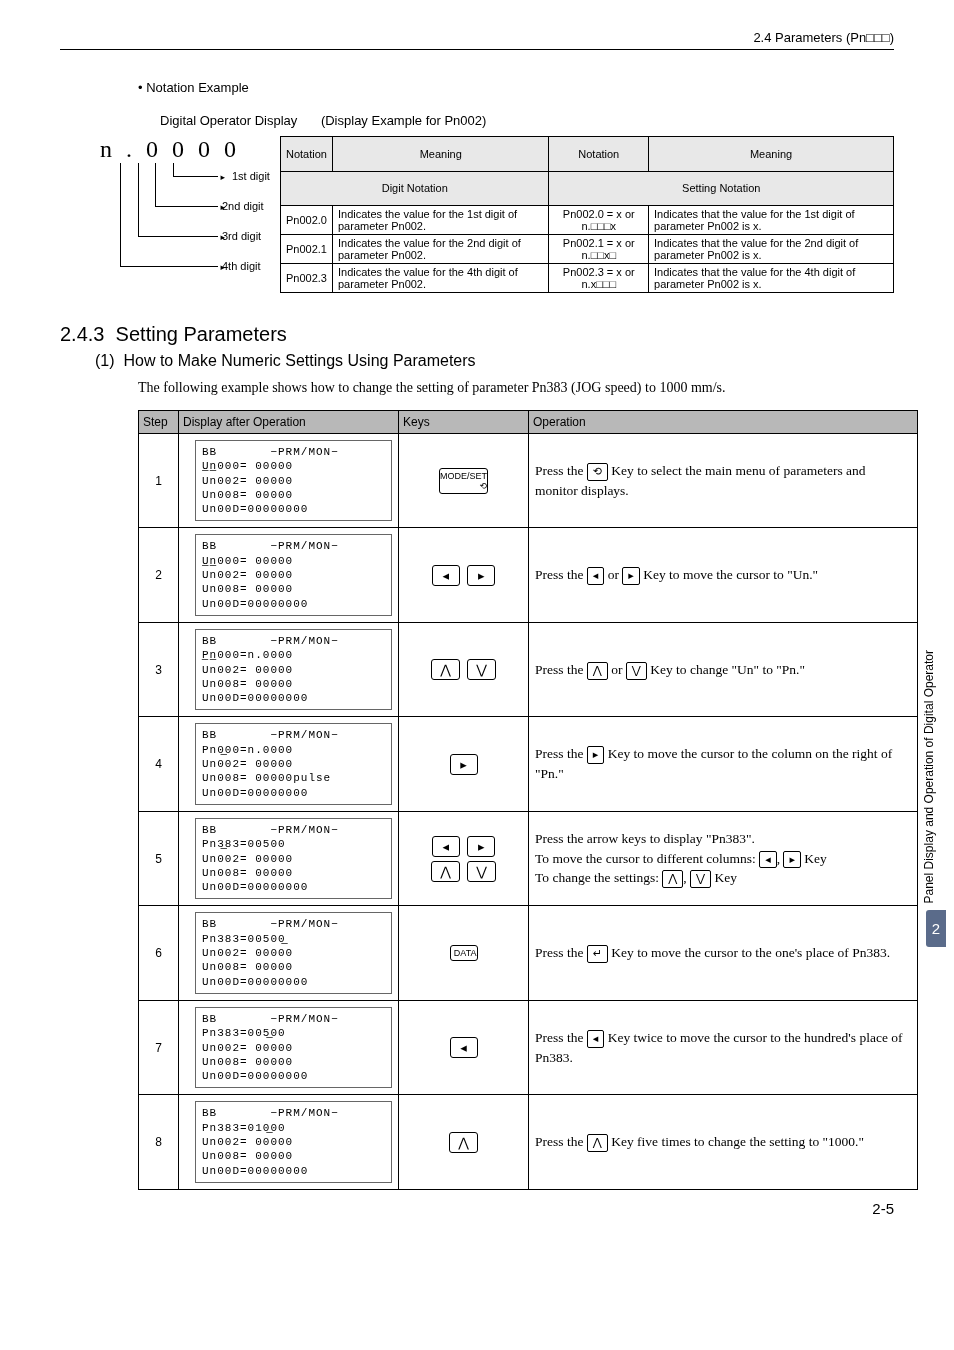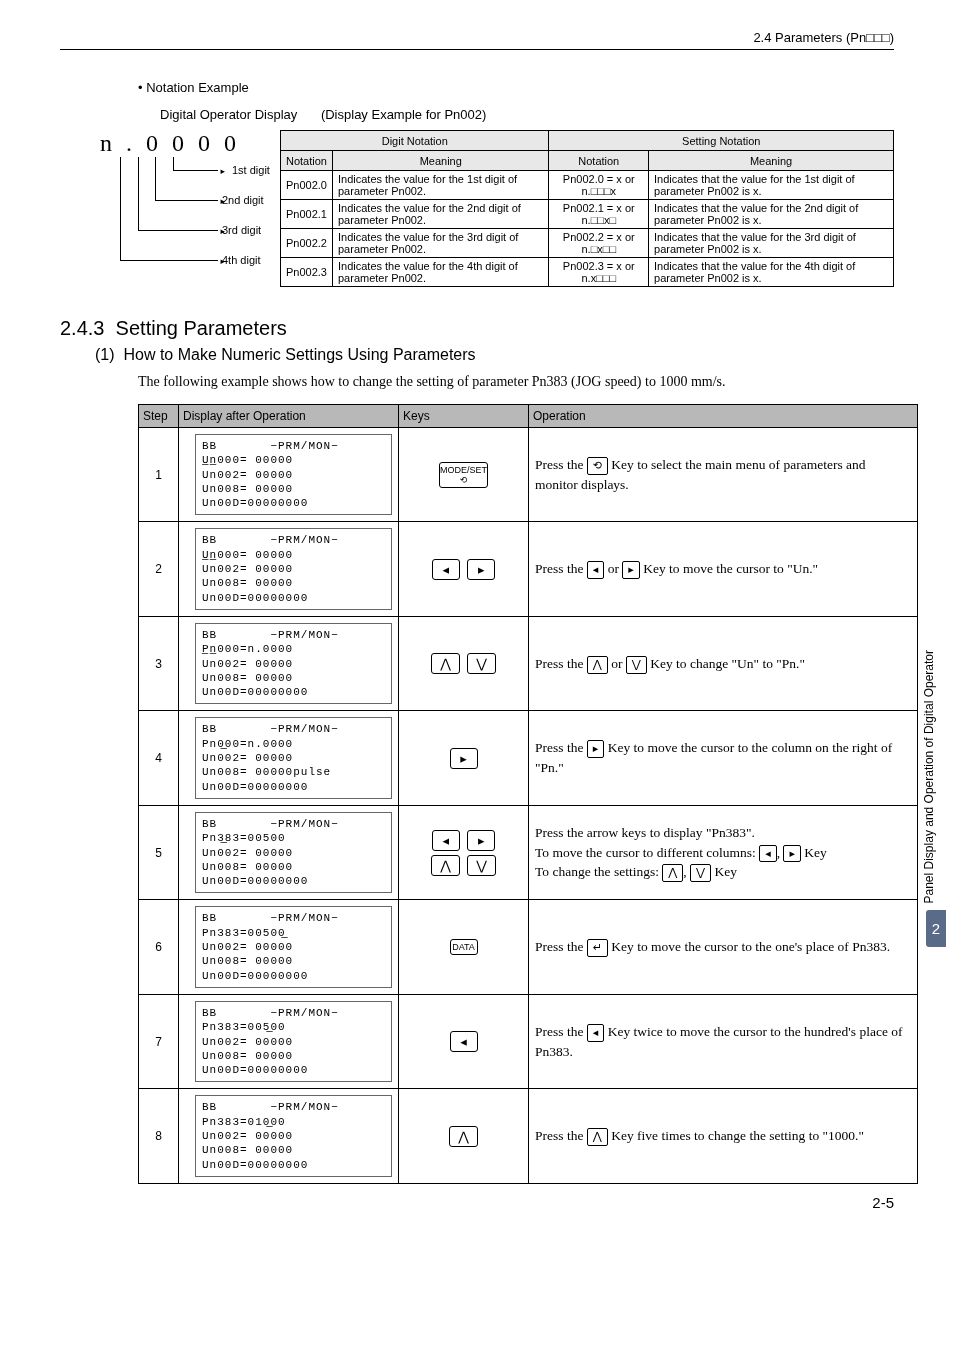--- a/index.html
+++ b/index.html
@@ -1,19 +1,19 @@
 <!DOCTYPE html>
 <html><head>
   <meta charset="utf-8">
   <style>
     * { box-sizing: border-box; margin: 0; padding: 0; }
     body { font-family: Arial, sans-serif; background: #fff; color: #000; width: 954px; padding: 30px 60px 30px 60px; font-size: 13px; }
     .hdr-line { border-top: 1px solid #000; margin-top: 4px; margin-bottom: 30px; }
     .hdr { text-align: right; font-size: 13px; }
-    .sec-intro { font-size: 13px; margin-left: 78px; margin-bottom: 12px; }
+    .sec-intro { font-size: 13px; margin-left: 78px; margin-bottom: 18px; }
     .dop-line { margin-left: 100px; font-size: 13px; margin-bottom: 8px; }
     .dop-ex { margin-left: 20px; }
     .notation-wrap { display: flex; margin-left: 40px; margin-bottom: 30px; }
     .diagram { width: 180px; flex-shrink: 0; }
     .diag-title { font-family: "Times New Roman", serif; font-size: 24px; letter-spacing: 4px; }
     .diag-rows { position: relative; height: 130px; }
     .vbar { border-left: 1px solid #000; border-bottom: 1px solid #000; position: absolute; }
     .lbl { position: absolute; font-size: 11px; white-space: nowrap; }
     .arrow::after { content: "▸"; font-size: 9px; position: absolute; right: -7px; bottom: -6px; }
     .not-table { border-collapse: collapse; flex: 1; font-size: 11px; }
@@ -27,21 +27,21 @@
     .body-txt { font-family: "Times New Roman", serif; font-size: 14px; margin-left: 78px; margin-bottom: 14px; }
     .steps-tbl { border-collapse: collapse; margin-left: 78px; width: 780px; font-size: 12px; }
     .steps-tbl th { background: #b8b8b8; border: 1px solid #000; font-weight: normal; padding: 4px; text-align: left; }
     .steps-tbl td { border: 1px solid #000; padding: 6px; vertical-align: middle; }
     .steps-tbl td.step-n { text-align: center; width: 40px; }
     .steps-tbl td.disp { width: 220px; padding-left: 16px; }
     .steps-tbl td.keys { width: 130px; text-align: center; }
     .steps-tbl td.oper { font-family: "Times New Roman", serif; font-size: 13.5px; line-height: 1.45; }
     .lcd { border: 1px solid #666; padding: 4px 6px; font-family: "Courier New", monospace; font-size: 11px; line-height: 1.3; letter-spacing: 1px; white-space: pre; }
     .keybtn { display: inline-block; border: 1px solid #000; border-radius: 3px; padding: 2px 8px; font-size: 13px; margin: 2px; background: #fff; min-width: 28px; text-align: center; font-family: Arial, sans-serif; vertical-align: middle; }
-    .keybtn.small { font-size: 9px; padding: 2px 0; }
+    .keybtn.small { font-size: 9px; padding: 2px 0; text-align: right; }
     .keybtn-inline { display: inline-block; border: 1px solid #000; border-radius: 2px; padding: 0 5px; font-size: 11px; vertical-align: middle; font-family: Arial, sans-serif; }
     .side-txt { position: fixed; right: 18px; top: 650px; writing-mode: vertical-rl; transform: rotate(180deg); font-size: 12px; }
     .side-badge { position: fixed; right: 8px; top: 910px; background: #5a6b8a; color: #fff; padding: 10px 6px; border-radius: 3px 0 0 3px; font-size: 15px; }
     .pg { text-align: right; font-size: 15px; margin-top: 10px; }
   </style>
 </head>
 <body>
 
 <div class="hdr">2.4  Parameters (Pn□□□)</div>
 <div class="hdr-line"></div>
@@ -62,48 +62,42 @@
       <div class="vbar arrow" style="left:20px;top:0;width:98px;height:104px"></div>
       <span class="lbl" style="left:132px;top:7px">1st digit</span>
       <span class="lbl" style="left:122px;top:37px">2nd digit</span>
       <span class="lbl" style="left:122px;top:67px">3rd digit</span>
       <span class="lbl" style="left:122px;top:97px">4th digit</span>
     </div>
   </div>
   <table class="not-table">
     <tbody>
         <tr>
-      <th colspan="2">Digit Notation</th>
-      <th colspan="2">Setting Notation</th>
-    </tr>
-    <tr>
       <th>Notation</th>
       <th>Meaning</th>
       <th>Notation</th>
       <th>Meaning</th>
+    </tr>
+    <tr>
+      <th colspan="2">Digit Notation</th>
+      <th colspan="2">Setting Notation</th>
     </tr>
     <tr class="not-row">
           <td class="cnt">Pn002.0</td>
           <td>Indicates the value for the 1st digit of parameter Pn002.</td>
           <td class="cnt">Pn002.0 = x or n.□□□x</td>
           <td>Indicates that the value for the 1st digit of parameter Pn002 is x.</td>
         </tr>
     <tr class="not-row">
           <td class="cnt">Pn002.1</td>
           <td>Indicates the value for the 2nd digit of parameter Pn002.</td>
           <td class="cnt">Pn002.1 = x or n.□□x□</td>
           <td>Indicates that the value for the 2nd digit of parameter Pn002 is x.</td>
         </tr>
     <tr class="not-row">
-          <td class="cnt">Pn002.2</td>
-          <td>Indicates the value for the 3rd digit of parameter Pn002.</td>
-          <td class="cnt">Pn002.2 = x or n.□x□□</td>
-          <td>Indicates that the value for the 3rd digit of parameter Pn002 is x.</td>
-        </tr>
-    <tr class="not-row">
           <td class="cnt">Pn002.3</td>
           <td>Indicates the value for the 4th digit of parameter Pn002.</td>
           <td class="cnt">Pn002.3 = x or n.x□□□</td>
           <td>Indicates that the value for the 4th digit of parameter Pn002 is x.</td>
         </tr>
   </tbody>
     </table>
 </div>
 
 <h2 class="num-head">

